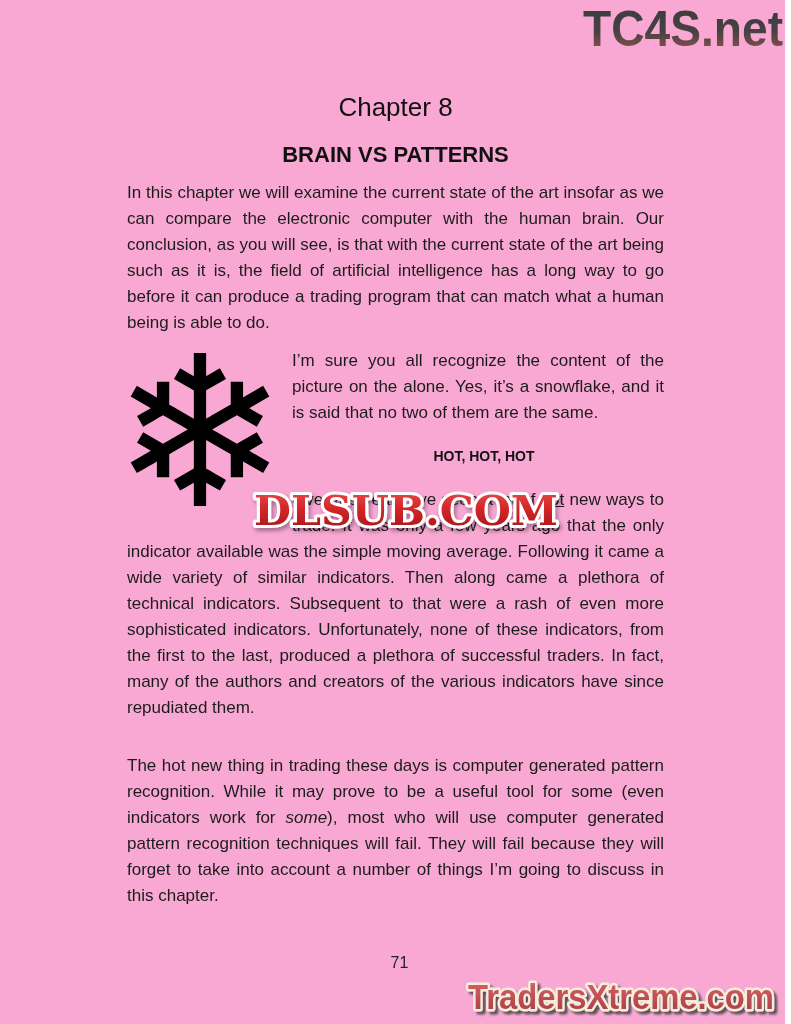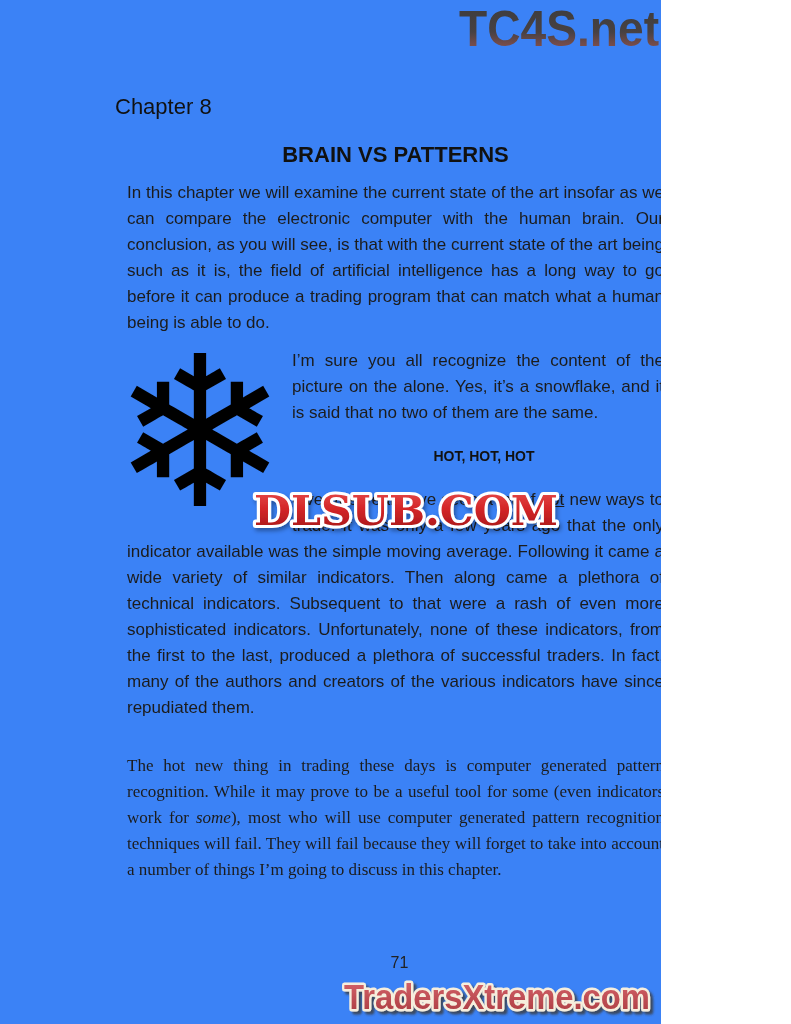--- a/index.html
+++ b/index.html
@@ -1,30 +1,30 @@
 <!DOCTYPE html>
 <html><head>
 <meta charset="utf-8">
 <style>
   html, body { margin: 0; padding: 0; background: #ffffff; }
   .page {
     position: relative;
-    width: 661px;
+    width: 785px;
     height: 1024px;
-    background: #3b82f6;
+    background: #f9a8d4;
     overflow: hidden;
     font-family: "Liberation Sans", sans-serif;
     color: #1c1c1c;
   }
   .tc4s-logo { position: absolute; top: 0px; right: -8px; }
   .content { position: absolute; left: 115px; top: 0; width: 561px; }
   .chapter-title {
     margin-top: 86px;
-    text-align: left;
-    font-size: 22px;
+    text-align: center;
+    font-size: 26px;
     line-height: 42px;
     font-weight: 400;
     color: #111111;
   }
   .chapter-subtitle {
     margin-top: 14px;
     text-align: center;
     font-size: 22px;
     line-height: 26px;
     font-weight: 700;
@@ -56,21 +56,21 @@
     font-family: "DejaVu Sans", sans-serif;
   }
   .section-heading {
     font-size: 14px;
     line-height: 20.5px;
     font-weight: 700;
     text-align: center;
     margin: 20px 0;
     color: #111111;
   }
-  .para-gap { margin-top: 20.5px !important; font-family: Liberation Serif, serif; }
+  .para-gap { margin-top: 20.5px !important; }
   .u-word { text-decoration: underline; }
   .clearfix::after { content: ""; display: block; clear: both; }
   .watermark { position: absolute; left: 243px; top: 482px; }
   .page-number {
     position: absolute;
     left: 4px;
     top: 953px;
     width: 791px;
     text-align: center;
     font-size: 16px;

